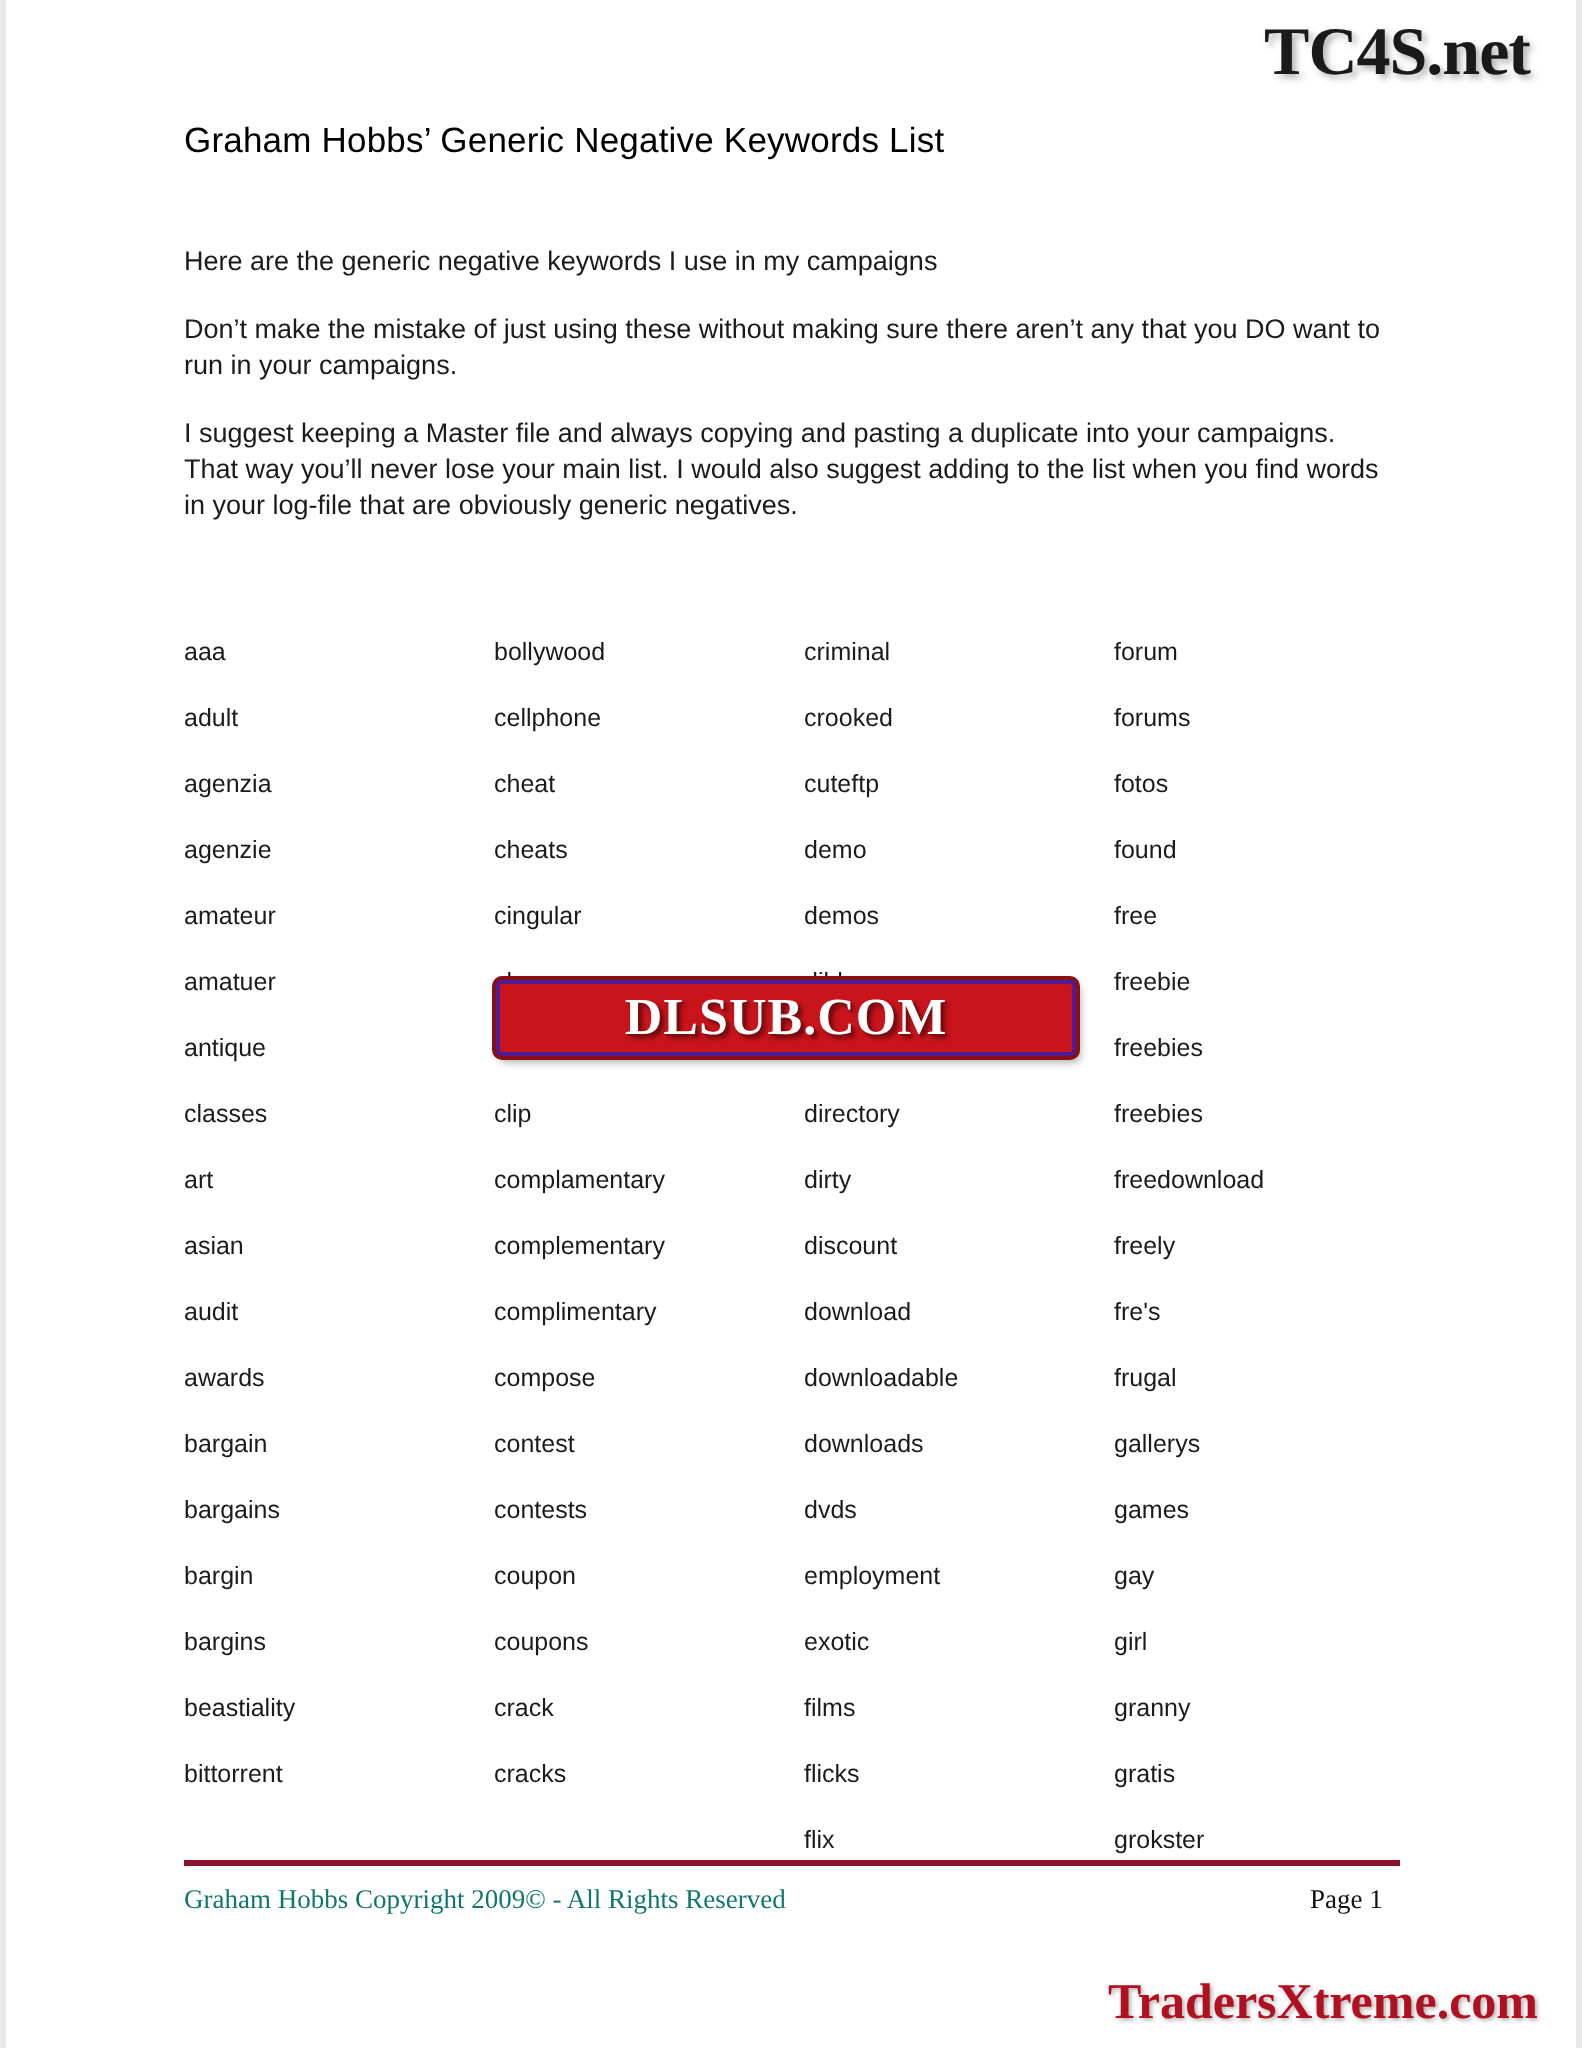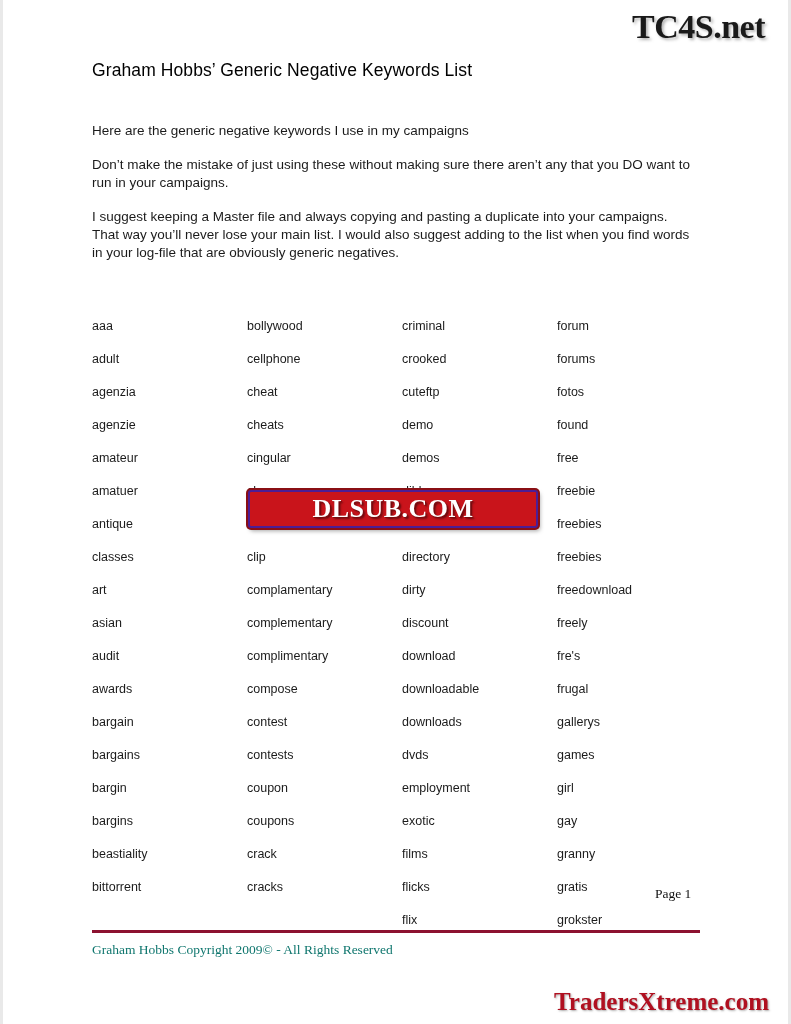--- a/index.html
+++ b/index.html
@@ -137,21 +137,21 @@
     position: absolute;
     left: 92px;
     top: 942px;
     font-family: "Liberation Serif", serif;
     font-size: 13.5px;
     color: #0f766e;
   }
   .footer-right {
     position: absolute;
     left: 655px;
-    top: 886px;
+    top: 942px;
     font-family: "Liberation Serif", serif;
     font-size: 13.5px;
     color: #111;
   }
 
   
   .brand-bottom {
     position: absolute;
     right: 22px;
     bottom: 8px;
@@ -256,22 +256,22 @@
       <div class="kw">free</div>
       <div class="kw">freebie</div>
       <div class="kw">freebies</div>
       <div class="kw">freebies</div>
       <div class="kw">freedownload</div>
       <div class="kw">freely</div>
       <div class="kw">fre's</div>
       <div class="kw">frugal</div>
       <div class="kw">gallerys</div>
       <div class="kw">games</div>
+      <div class="kw">gay</div>
       <div class="kw">girl</div>
-      <div class="kw">gay</div>
       <div class="kw">granny</div>
       <div class="kw">gratis</div>
       <div class="kw">grokster</div>
     </div>
 
   </div>
 
   <div class="watermark-center">
     <span>DLSUB.COM</span>
   </div>

